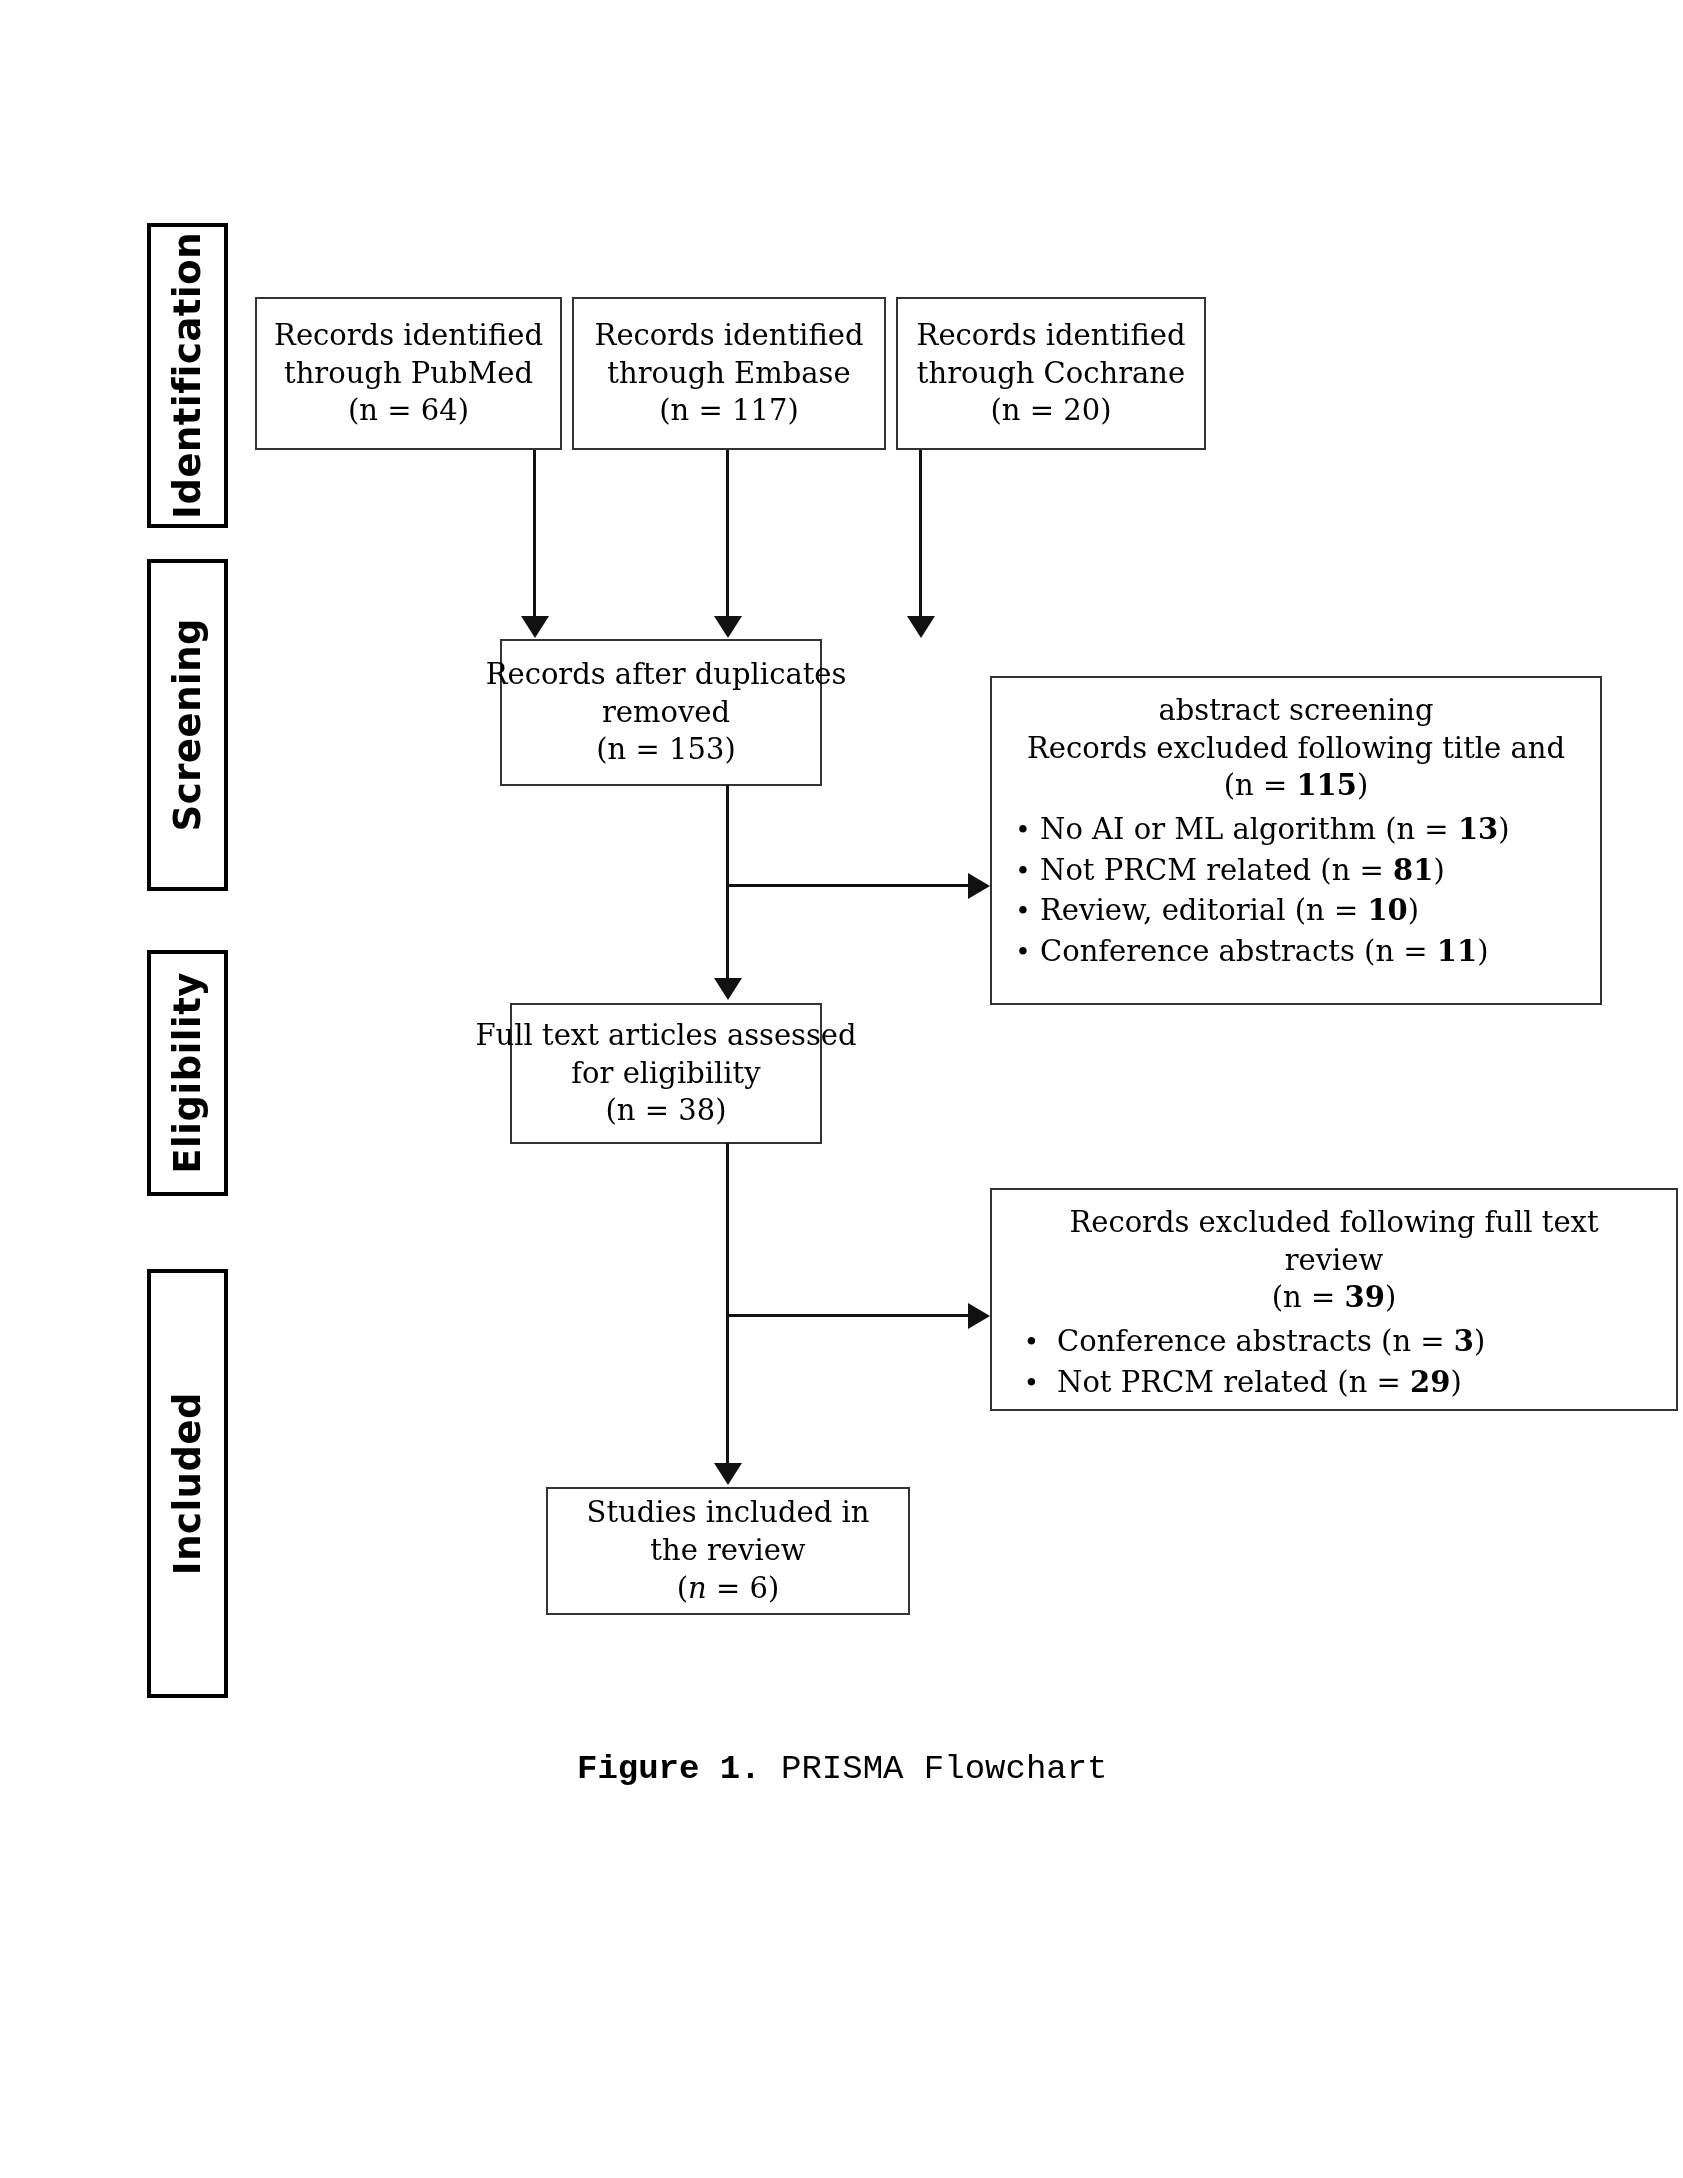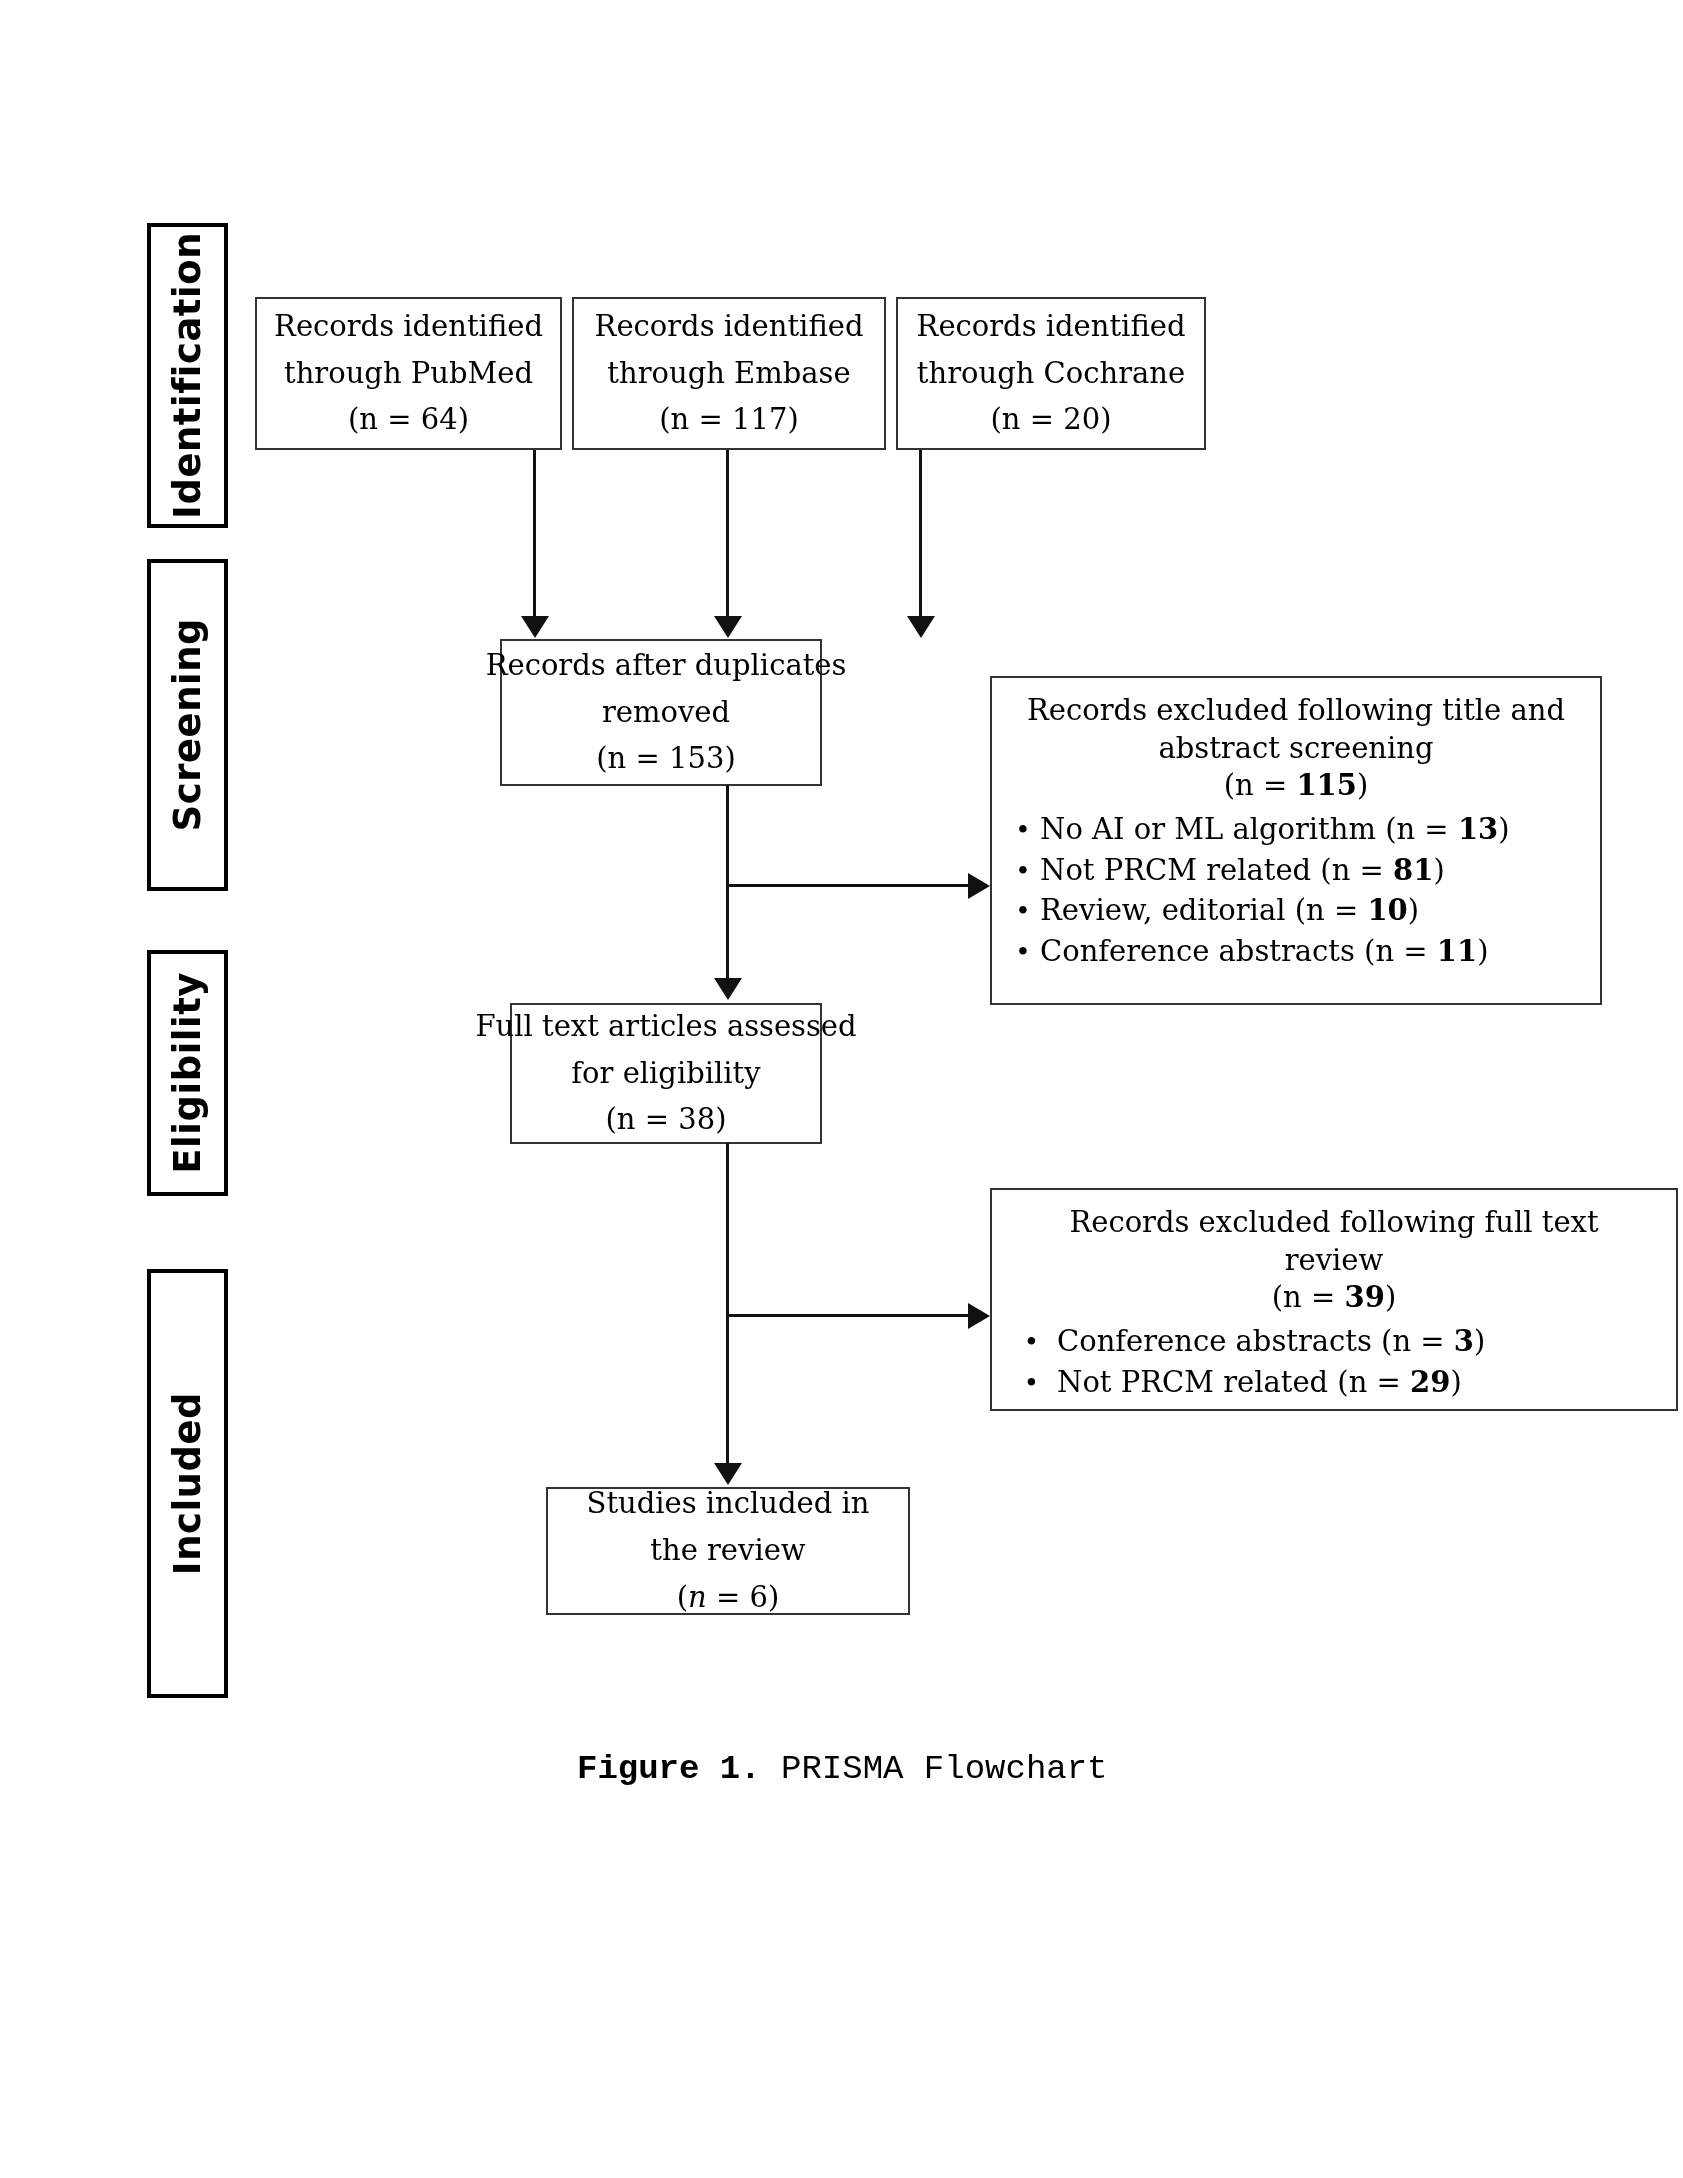--- a/index.html
+++ b/index.html
@@ -52,21 +52,20 @@
     background: #ffffff;
     display: flex;
     flex-direction: column;
     align-items: center;
     justify-content: center;
     text-align: center;
     font-family: "DejaVu Serif", serif;
     font-size: 29px;
     line-height: 1.30;
     padding: 6px 10px;
-    gap: 9px;
   }
   .flow-box .line { display: block; white-space: nowrap; }
   .flow-box b { font-weight: normal; }
   .flow-box i { font-style: italic; }
 
   
   .excl-box {
     position: absolute;
     box-sizing: border-box;
     border: 2px solid #333333;
@@ -188,22 +187,22 @@
   <div class="arrow-down" style="left:907px; top:616px;"></div>
 
   <div class="flow-box" style="left:500px; top:639px; width:322px; height:147px;padding-left:20px;">
     <span class="line">Records after duplicates</span>
     <span class="line">removed</span>
     <span class="line"><span>(n = </span><b>153</b><span>)</span></span>
   </div>
 
   <div class="excl-box" style="left:990px; top:676px; width:612px; height:329px;">
     <div class="excl-head">
+      <span class="line">abstract screening</span>
       <span class="line">Records excluded following title and</span>
-      <span class="line">abstract screening</span>
       <span class="line"><span>(n = </span><b>115</b><span>)</span></span>
     </div>
     <ul class="excl-list">
       <li>
         <span class="bullet">•</span>
         <span><span>No AI or ML algorithm (n = </span><b>13</b><span>)</span></span>
       </li>
       <li>
         <span class="bullet">•</span>
         <span><span>Not PRCM related (n = </span><b>81</b><span>)</span></span>

